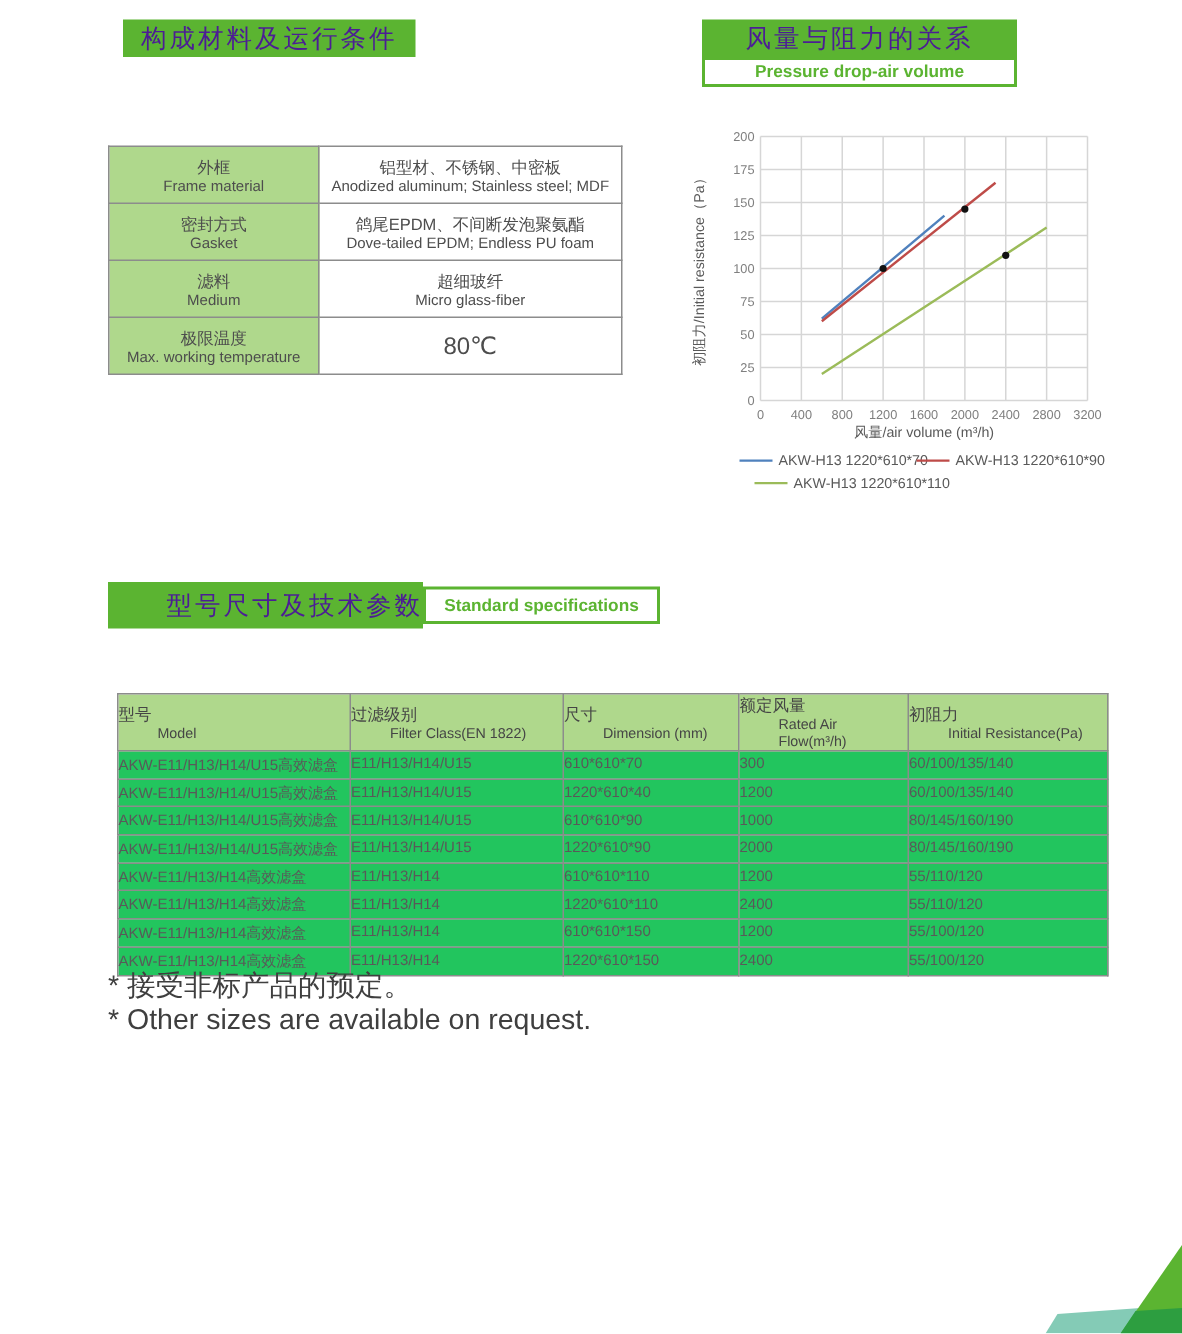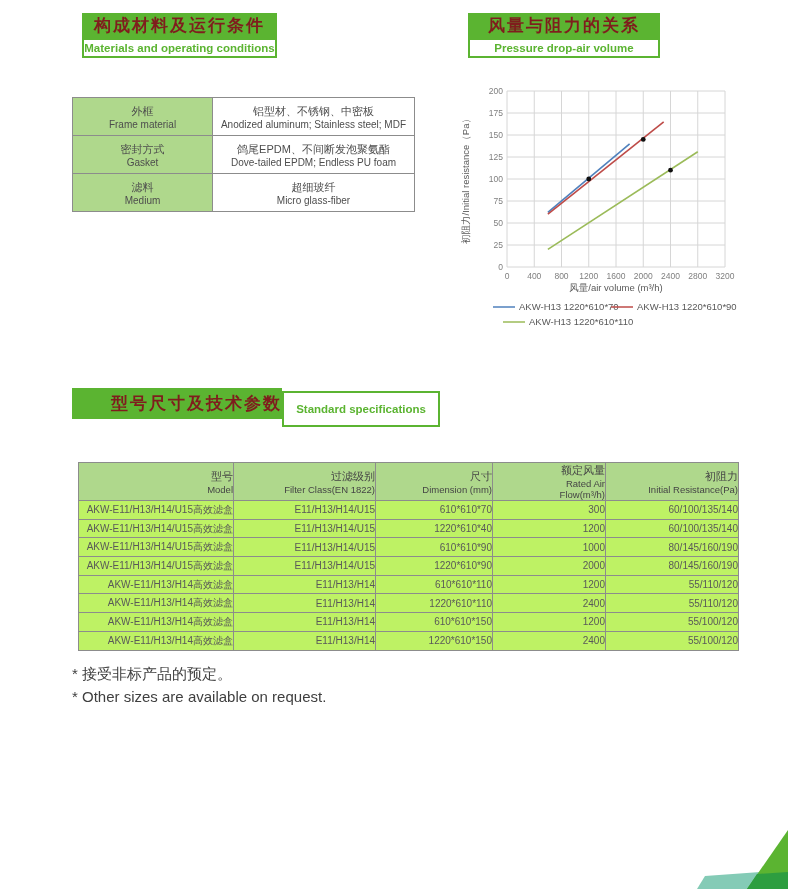--- a/index.html
+++ b/index.html
@@ -5,54 +5,53 @@
   * { margin:0; padding:0; box-sizing:border-box; }
   html,body { width:788px; height:889px; }
   body {
     position:relative; overflow:hidden; background:#ffffff;
     font-family:"Liberation Sans","DejaVu Sans",sans-serif;
     --green:#5BB431; --lightgreen:#AFD88C; --border:#8c8c8c; --txt:#4d4d4d;
   }
   .abs { position:absolute; }
 
   
-  .hdr-green{ background:var(--green); color:#7f1d1d; font-weight:bold; font-size:17px;
+  .hdr-green{ background:var(--green); color:#4c1d95; font-weight:normal; font-size:17px;
     display:flex; align-items:center; justify-content:center; letter-spacing:2px; }
   .hdr-en{ background:#fff; border:2px solid var(--green); color:var(--green);
     font-weight:bold; font-size:11.5px; display:flex; align-items:center; justify-content:center; }
 
   
   table{ border-collapse:collapse;border-radius:18px; }
   .mat-table{ width:343px; font-size:10px; color:var(--txt); }
   .mat-table th,.mat-table td{ border:1px solid var(--border); text-align:center; vertical-align:middle; }
   .mat-table th{ background:var(--lightgreen); width:140px; height:38px; font-weight:normal; }
   .mat-table .zh{ font-size:11px; }
   .mat-table .en{ font-size:10px; }
   .mat-table td.big{ font-size:16px; }
 
   
   .spec-table{ width:660px; font-size:10px; color:#595959; table-layout:fixed; }
-  .spec-table th,.spec-table td{ border:1px solid var(--border); text-align:right; vertical-align:middle; }
+  .spec-table th,.spec-table td{ border:1px solid var(--border); text-align:left; vertical-align:middle; }
   .spec-table thead th{ background:var(--lightgreen); height:30px; font-weight:normal; color:#454545; }
-  .spec-table tbody td{ height:18.7px; background:#bef264; }
+  .spec-table tbody td{ height:18.7px; background:#22c55e; }
   .spec-table .zh{ font-size:11px; }
   .spec-table .en{ font-size:9.5px;padding-left:26px; }
 
-  .notes{ color:#3f3f3f; font-size:15px; line-height:23px;margin-top:16px; }
+  .notes{ color:#3f3f3f; font-size:19px; line-height:23px; }
   svg text{ font-family:"Liberation Sans","DejaVu Sans",sans-serif; }
 </style>
 </head>
 <body style="--green: #5BB431; --lightgreen: #AFD88C;">
 
 <div class="abs" style="left:82px; top:13px; width:195px;">
   <div class="hdr-green" style="height:25px;">构成材料及运行条件</div>
-  <div class="hdr-en" style="height:20px;">Materials and operating conditions</div>
-</div>
-
-<div class="abs" style="left:468px; top:13px; width:192px;">
+</div>
+
+<div class="abs" style="left:468px; top:13px; width:210px;">
   <div class="hdr-green" style="height:25px;">风量与阻力的关系</div>
   <div class="hdr-en" style="height:20px;">Pressure drop-air volume</div>
 </div>
 
 <table class="mat-table abs" style="left:72px; top:97px;">
   <tbody>
       <tr>
         <th>
           <div class="zh">外框</div>
           <div class="en">Frame material</div>
@@ -74,20 +73,27 @@
       </tr>
       <tr>
         <th>
           <div class="zh">滤料</div>
           <div class="en">Medium</div>
         </th>
         <td>
           <div class="zh">超细玻纤</div>
           <div class="en">Micro glass-fiber</div>
         </td>
+      </tr>
+      <tr>
+        <th>
+          <div class="zh">极限温度</div>
+          <div class="en">Max. working temperature</div>
+        </th>
+        <td class="big">80℃</td>
       </tr>
     </tbody>
 </table>
 
 <div class="abs" style="left:455px; top:85px; width:330px; height:250px;">
   <svg width="330" height="250" viewBox="0 0 330 250">
     <g>
         <line x1="52" y1="6" x2="52" y2="182" stroke="#d6d6d6" stroke-width="1"></line>
         <line x1="79.25" y1="6" x2="79.25" y2="182" stroke="#d6d6d6" stroke-width="1"></line>
         <line x1="106.5" y1="6" x2="106.5" y2="182" stroke="#d6d6d6" stroke-width="1"></line>
@@ -145,21 +151,21 @@
         <line x1="156" y1="222" x2="178" y2="222" stroke="#BE4B48" stroke-width="1.5"></line>
         <text x="182" y="225" font-size="9.5" fill="#595959">AKW-H13 1220*610*90</text>
         <line x1="48" y1="237" x2="70" y2="237" stroke="#9BBB59" stroke-width="1.5"></line>
         <text x="74" y="240" font-size="9.5" fill="#595959">AKW-H13 1220*610*110</text>
       </g>
   </svg>
 </div>
 
 <div class="abs" style="left:72px; top:388px; width:370px; height:31px;">
   <div class="hdr-green" style="width:210px; height:31px;padding-left:39px;">型号尺寸及技术参数</div>
-  <div class="hdr-en abs" style="left:210px; top:3px; width:158px; height:36px;">Standard specifications</div>
+  <div class="hdr-en abs" style="left:210px; top:3px; width:158px; height:25px;">Standard specifications</div>
 </div>
 
 <table class="spec-table abs" style="left:78px; top:462px;">
   <colgroup>
     <col style="width:155px">
       <col style="width:142px">
       <col style="width:117px">
       <col style="width:113px">
       <col style="width:133px">
   </colgroup>

